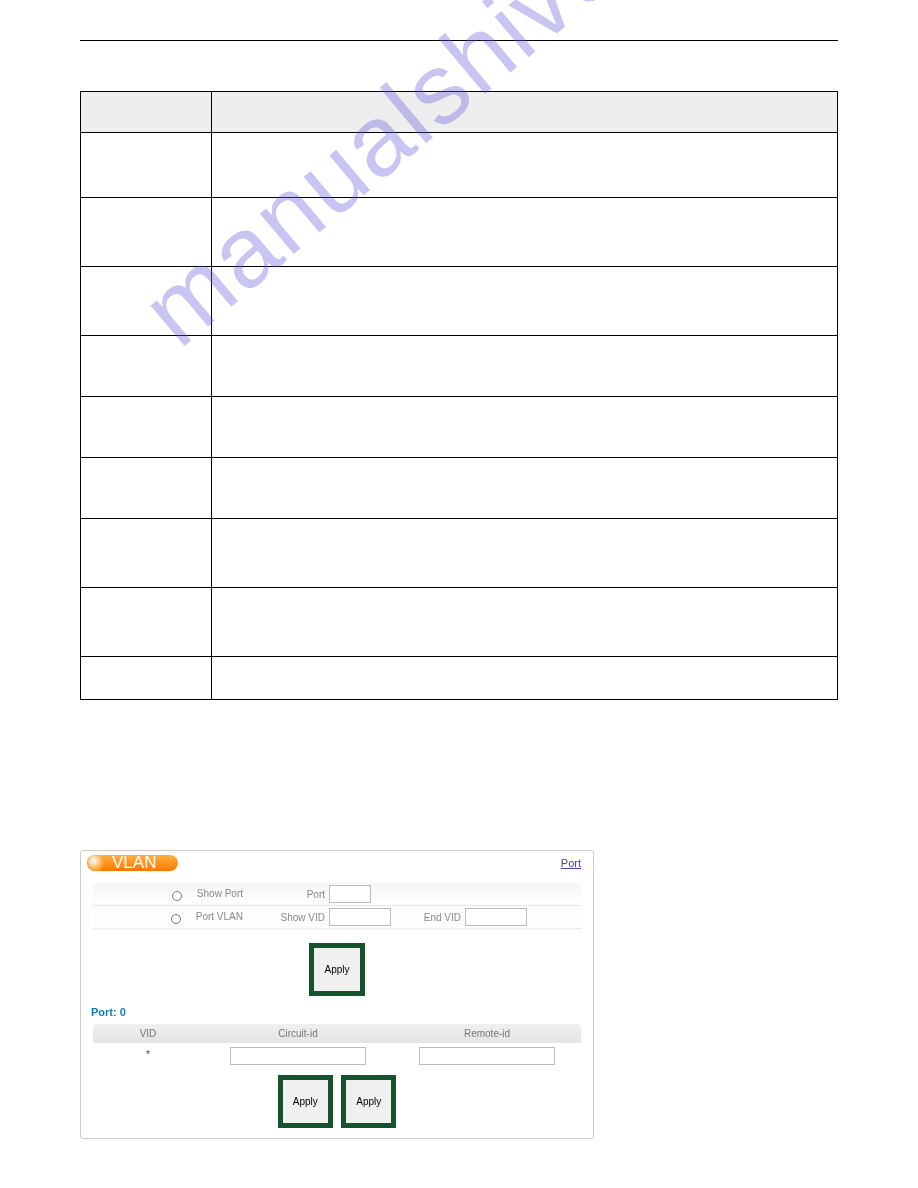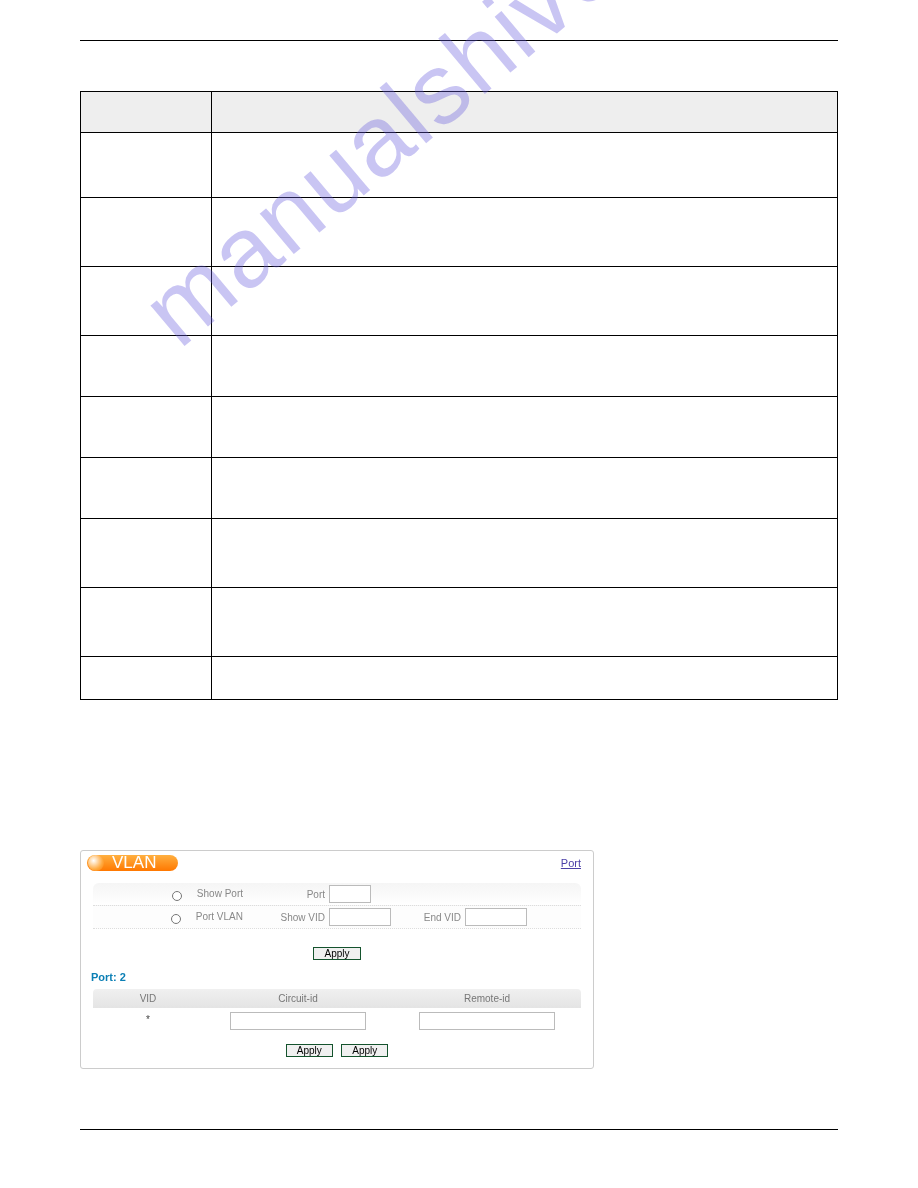--- a/index.html
+++ b/index.html
@@ -138,23 +138,23 @@
     background: #fff;
   }
   .form-row input.small { width: 36px; }
   .form-row input.med { width: 56px; }
   .apply-row {
     text-align: center;
     margin: 14px 0 10px 0;
   }
   button {
     font-size: 10px;
-    padding: 0 10px;
+    padding: 16px 10px;
     background: #f0f0f0;
-    border: 1px solid #14532d;
+    border: 5px solid #14532d;
   }
   .port-label {
     color: #0b7fb5;
     font-weight: bold;
     font-size: 11px;
     margin: 10px 0 6px 4px;
   }
   .data-hdr {
     display: flex;
     background: linear-gradient(#f0f0f0,#e4e4e4);
@@ -272,21 +272,21 @@
       <input type="text" class="med" style="">
       <span class="lbl2" style="width:70px;">End VID</span>
       <input type="text" class="med" style="">
     </div>
   </div>
 
   <div class="apply-row">
     <button>Apply</button>
   </div>
 
-  <div class="port-label">Port: 2</div>
+  <div class="port-label">Port: 0</div>
 
   <div class="data-hdr">
     <div class="col1">VID</div>
     <div class="col2">Circuit-id</div>
     <div class="col3">Remote-id</div>
   </div>
   <div class="data-row">
     <div class="col1">*</div>
     <div class="col2"><input type="text" style=""></div>
     <div class="col3"><input type="text" style=""></div>

